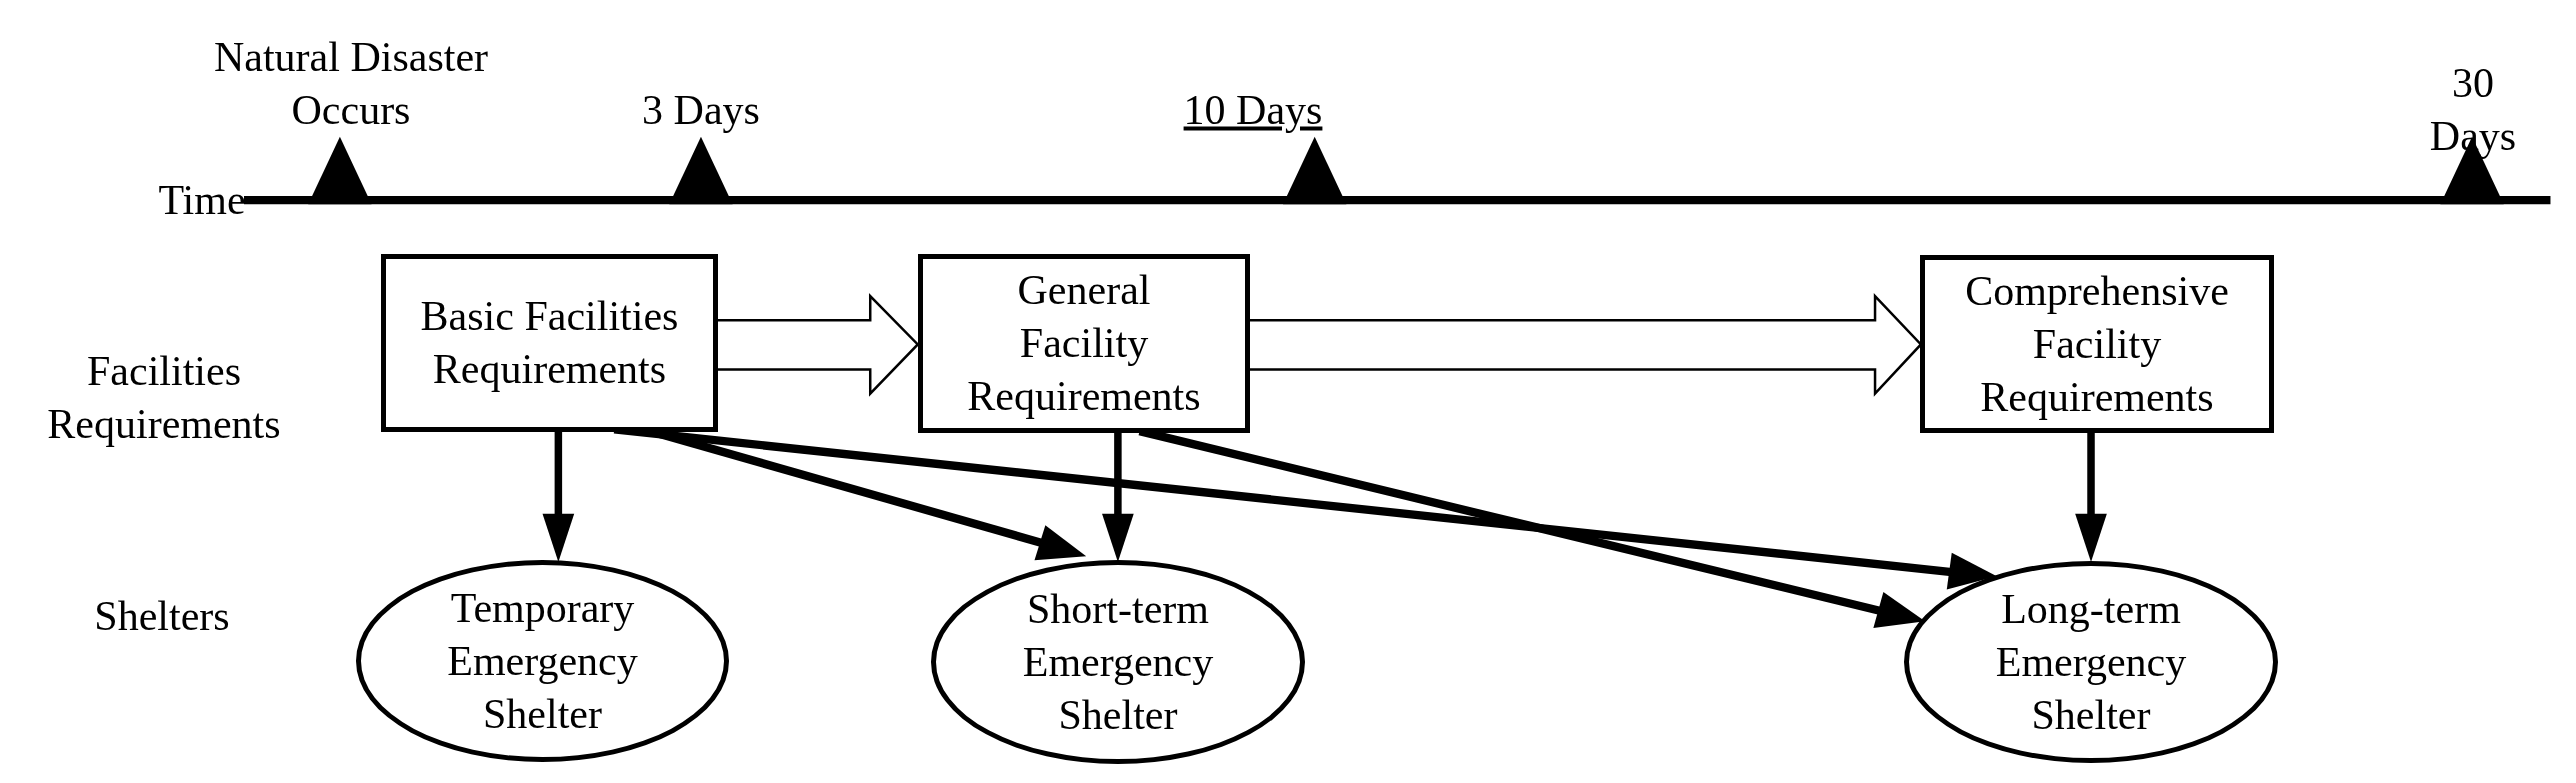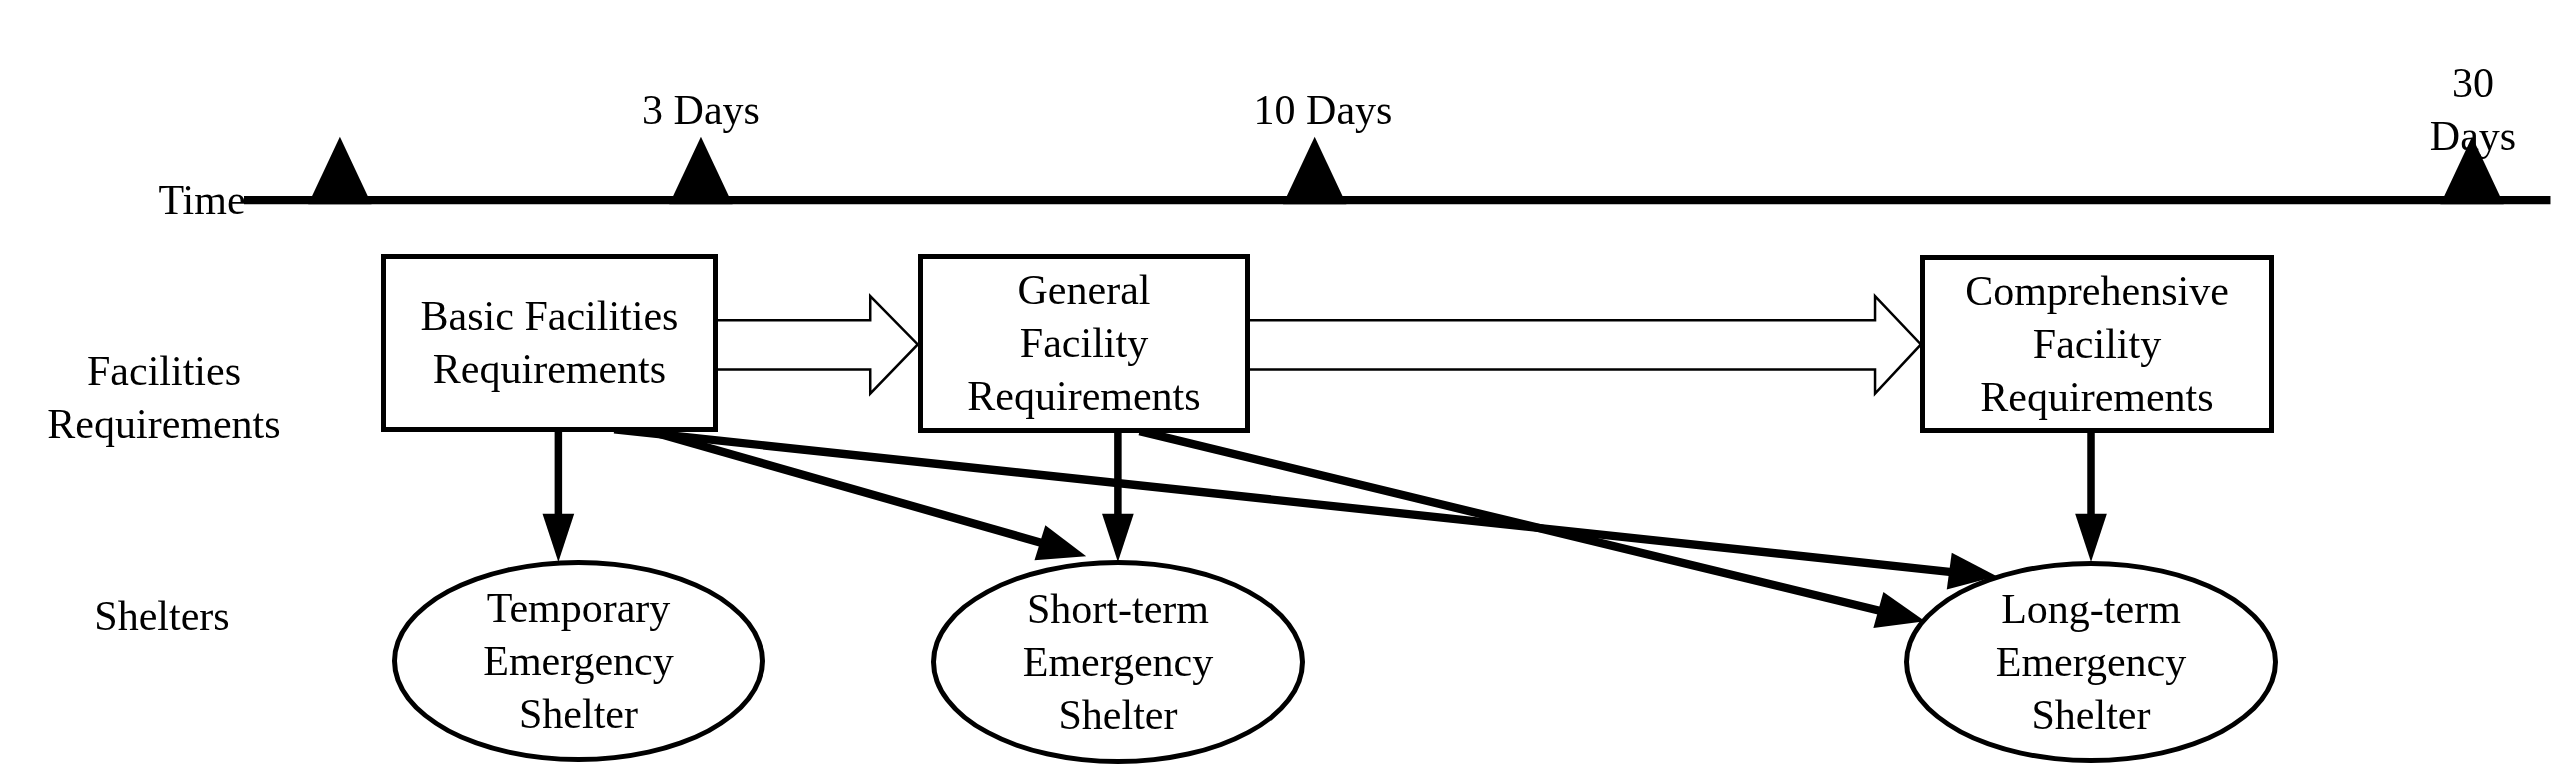--- a/index.html
+++ b/index.html
@@ -82,40 +82,42 @@
       <line x1="1366" y1="517" x2="2256" y2="733" stroke="#000" stroke-width="10"></line>
       <polygon points="2308,745 2246,753 2258,710" fill="#000"></polygon>
     </g>
   </svg>
 
   <div class="t" style="left:158px; top:200px;margin-left:44px;">Time</div>
   <div class="t" style="left:164px; top:370px;margin-top:28px;">Facilities
 Requirements</div>
   <div class="t" style="left:162px; top:616px;">Shelters</div>
 
+  <div class="t" style="left:351px; top:84px;">Natural Disaster
+Occurs</div>
   <div class="t" style="left:701px; top:110px;">3 Days</div>
-  <div class="t" style="left:1323px; top:110px;">10 Days</div>
+  <div class="t" style="left:1253px; top:110px;text-decoration:underline;">10 Days</div>
   <div class="t" style="left:2473px; top:110px;">30 Days</div>
 
   <div class="shape" style="left:365px; top:254px; width:337px; height:178px;margin-left:16px;">
     <div class="inner">Basic Facilities
 Requirements</div>
   </div>
   <div class="shape" style="left:918px; top:254px; width:332px; height:179px;align-items:center;">
     <div class="inner">General
 Facility
 Requirements</div>
   </div>
   <div class="shape" style="left:1920px; top:255px; width:354px; height:178px;">
     <div class="inner">Comprehensive
 Facility
 Requirements</div>
   </div>
 
-  <div class="shape ellipse" style="left:392px; top:560px; width:373px; height:202px;">
+  <div class="shape ellipse" style="left:356px; top:560px; width:373px; height:202px;">
     <div class="inner">Temporary
 Emergency
 Shelter</div>
   </div>
   <div class="shape ellipse" style="left:931px; top:560px; width:374px; height:204px;">
     <div class="inner">Short-term
 Emergency
 Shelter</div>
   </div>
   <div class="shape ellipse" style="left:1904px; top:561px; width:374px; height:202px;justify-content:center;">

